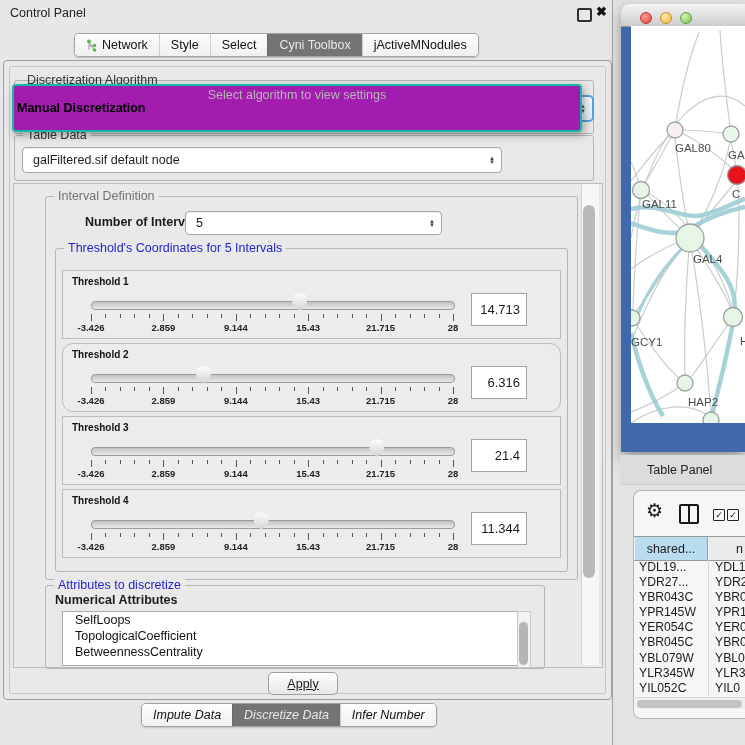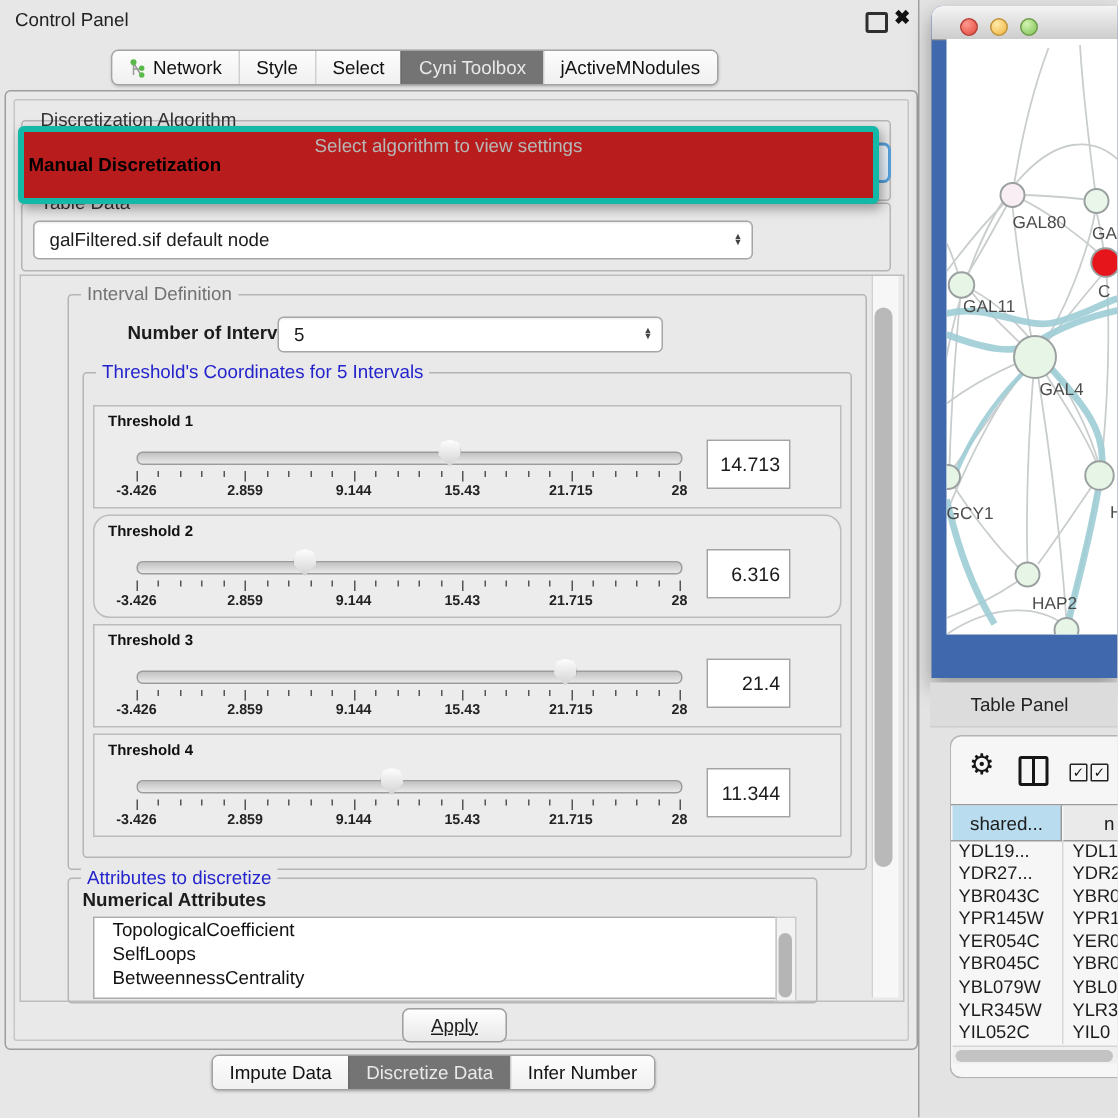--- a/index.html
+++ b/index.html
@@ -26,21 +26,21 @@
   .lbl-blue{color:#2424cc;}
   .lbl-dark{color:#333;}
   
   .combo{background:#fff;border:1px solid #a6a6a6;border-radius:4px;display:flex;align-items:center;
          font-size:12.5px;padding-left:10px;box-shadow:inset 0 1px 1px rgba(0,0,0,.06);}
   .combo .stepper{margin-left:auto;margin-right:6px;display:flex;flex-direction:column;align-items:center;line-height:4.5px;font-size:6px;color:#444;}
   
   .focus-arrow{border:2px solid #57a0dc;border-radius:5px;background:linear-gradient(#f3f8fd,#dcebf8);
                display:flex;flex-direction:column;align-items:center;justify-content:center;line-height:4.5px;font-size:6px;color:#555;}
   
-  .popup{left:12px;top:84px;width:566px;height:44px;background:#b91c1c;border:4px solid #14b8a6;
+  .popup{left:12px;top:84px;width:566px;height:44px;background:#a21caf;border:2px solid #14b8a6;
          border-radius:4px;box-shadow:2px 3px 8px rgba(0,0,0,.35);z-index:50;}
   .popup-hint{position:absolute;top:2px;left:0;width:100%;text-align:center;color:#b7b7b7;font-size:12.5px;}
   .popup-opt{position:absolute;left:3px;font-size:12.5px;color:#000;white-space:nowrap;}
   .popup-opt.b{font-weight:bold;}
   
   .scrollpane{left:13px;top:183px;width:588px;height:483px;border:1px solid #bdbdbd;background:#e9e9e9;}
   .vscroll-track{left:581px;top:184px;width:17px;height:481px;background:#f7f7f7;border-left:1px solid #d2d2d2;}
   .vscroll-thumb{left:583px;top:205px;width:12px;height:373px;background:#b9b9b9;border-radius:6px;}
   
   .thr-panel{left:62px;width:497px;height:67px;border:1px solid #bcbcbc;background:#ececec;}
@@ -337,30 +337,30 @@
       </div>
     <div class="thr-value">11.344</div>
   </div>
   </div>
 
 <div class="abs groupbox" style="left:45px;top:585px;width:498px;height:82px;">
   <span class="group-label lbl-blue">Attributes to discretize</span>
 </div>
 <div class="abs" style="left:55px;top:593px;font-size:12.5px;font-weight:bold;">Numerical Attributes</div>
 <div class="abs attr-list" id="attr-list">
+    <div class="attr-item">SelfLoops</div>
     <div class="attr-item">TopologicalCoefficient</div>
-    <div class="attr-item">SelfLoops</div>
     <div class="attr-item">BetweennessCentrality</div>
   </div>
 <div class="abs attr-scroll"></div>
 <div class="abs attr-thumb"></div>
 
 <div class="abs apply-btn">Apply</div>
 
-<div class="abs tabgroup" style="left:141px;top:703px;" id="bottom-tabs">
+<div class="abs tabgroup" style="left:141px;top:703px;font-style:italic;" id="bottom-tabs">
     <div class="tab">
       <span>Impute Data</span>
     </div>
     <div class="tab selected">
       <span>Discretize Data</span>
     </div>
     <div class="tab">
       <span>Infer Number</span>
     </div>
   </div>

